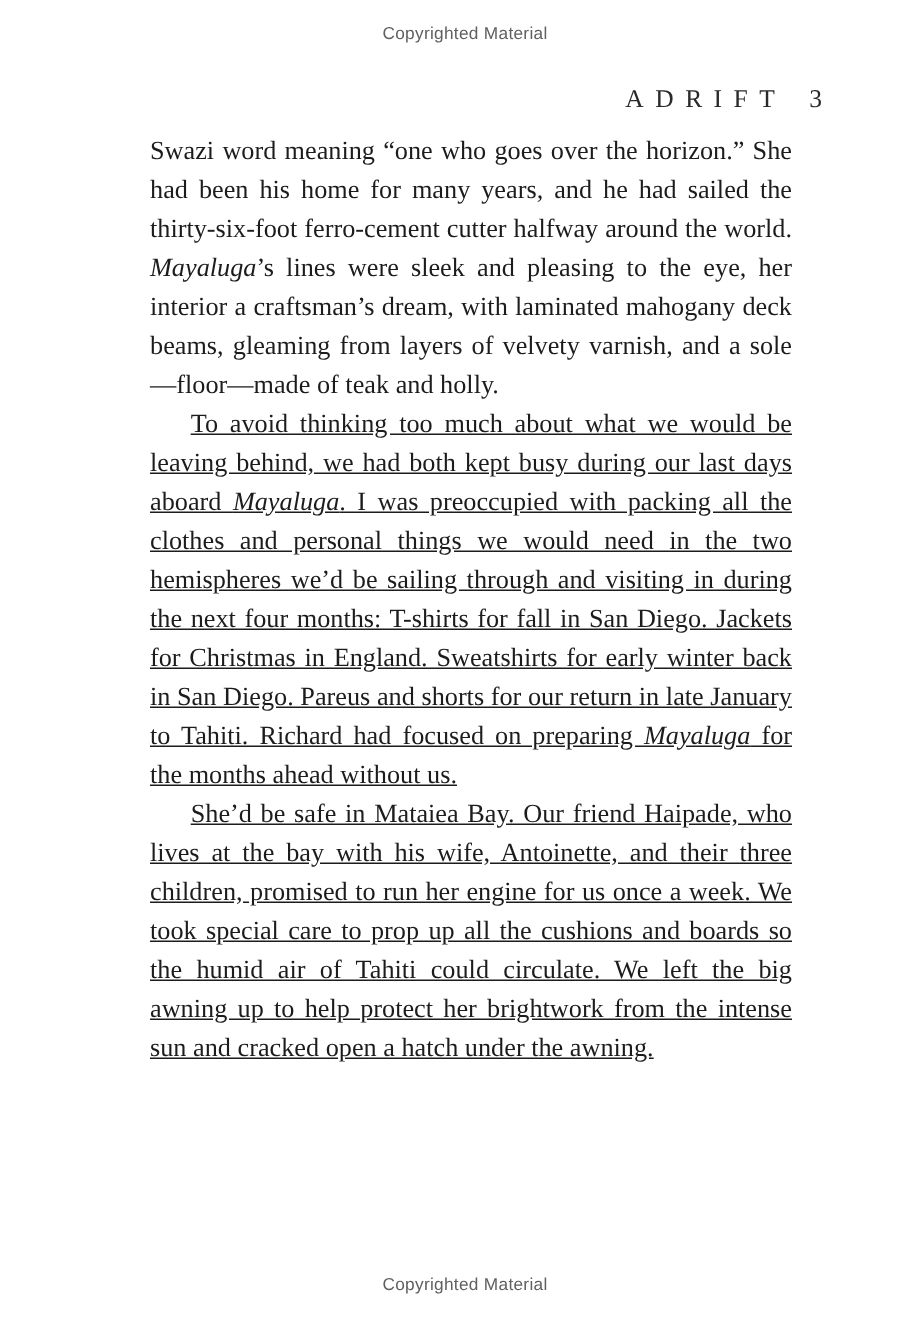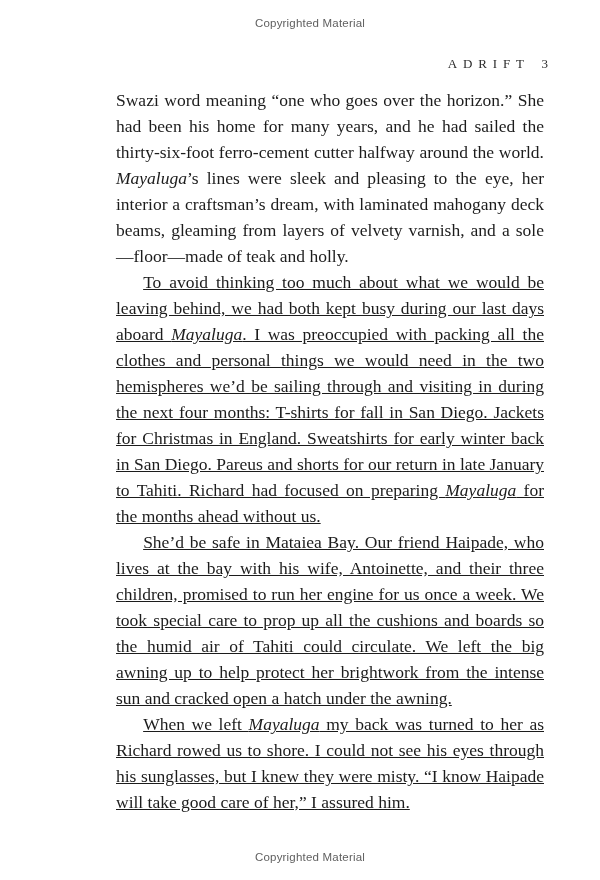--- a/index.html
+++ b/index.html
@@ -23,32 +23,32 @@
       letter-spacing: 0.2px;
       margin-left: 20px;
     }
     .copyright.top { top: 17px; }
     .copyright.bottom { bottom: 17px; }
     .running-header {
       position: absolute;
       top: 56px;
       right: 52px;
       font-family: "Liberation Serif", serif;
-      font-size: 13px;
+      font-size: 17px;
       color: #2a2a2a;
       letter-spacing: 0.45em;
     }
     .running-header .pagenum {
       margin-left: 0.9em;
       letter-spacing: 0;
     }
     .body-text {
       position: absolute;
       top: 87px;
-      left: 116px;
+      left: 100px;
       width: 428px;
       font-size: 17.5px;
       line-height: 26px;
       color: #1c1c1c;
       text-align: justify;
       hyphens: auto;
       -webkit-hyphens: auto;
     }
     .body-text p.para { margin: 0; }
     .body-text p.para.indent { text-indent: 1.55em; text-decoration: underline; }
@@ -62,18 +62,17 @@
   <div class="copyright top">Copyrighted Material</div>
 
   <div class="running-header">
     <span>ADRIFT</span><span class="pagenum">3</span>
   </div>
 
   <div class="body-text">
       <p class="para"><span>Swazi word meaning “one who goes over the horizon.” She had been his home for many years, and he had sailed the thirty-six-foot ferro-cement cutter halfway around the world. </span><em>Mayaluga</em><span>’s lines were sleek and pleasing to the eye, her interior a craftsman’s dream, with laminated mahogany deck beams, gleaming from layers of velvety varnish, and a sole—floor—made of teak and holly.</span></p>
       <p class="para indent"><span>To avoid thinking too much about what we would be leaving behind, we had both kept busy during our last days aboard </span><em>Mayaluga</em><span>. I was preoccupied with packing all the clothes and personal things we would need in the two hemispheres we’d be sailing through and visiting in during the next four months: T-shirts for fall in San Diego. Jackets for Christmas in England. Sweatshirts for early winter back in San Diego. Pareus and shorts for our return in late January to Tahiti. Richard had focused on preparing </span><em>Mayaluga</em><span> for the months ahead without us.</span></p>
       <p class="para indent"><span>She’d be safe in Mataiea Bay. Our friend Haipade, who lives at the bay with his wife, Antoinette, and their three children, promised to run her engine for us once a week. We took special care to prop up all the cushions and boards so the humid air of Tahiti could circulate. We left the big awning up to help protect her brightwork from the intense sun and cracked open a hatch under the awning.</span></p>
-      <p class="para indent"><span>When we left </span><em>Mayaluga</em><span> my back was turned to her as Richard rowed us to shore. I could not see his eyes through his sunglasses, but I knew they were misty. “I know Haipade will take good care of her,” I assured him.</span></p>
     </div>
 
   <div class="copyright bottom">Copyrighted Material</div>
 
 </div>
 
 </body></html>

